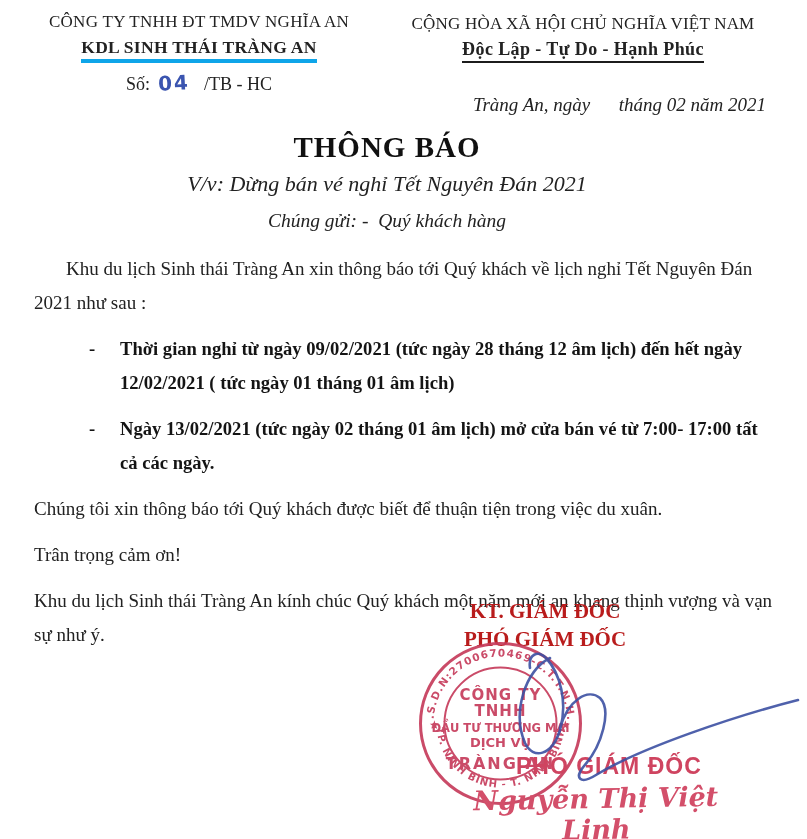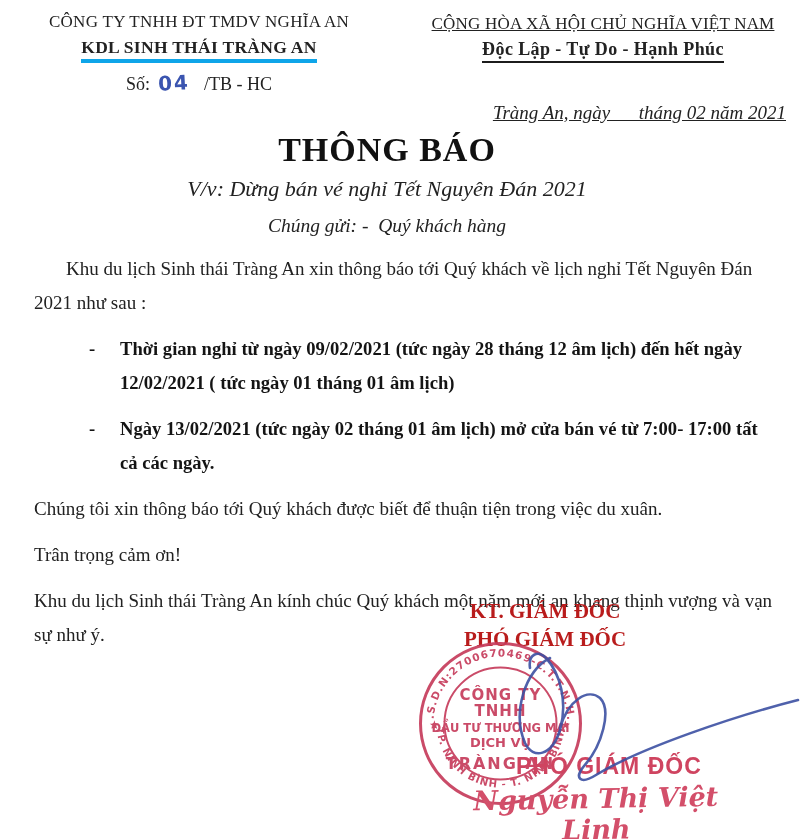--- a/index.html
+++ b/index.html
@@ -22,36 +22,35 @@
     display:inline-block;margin-top:5px;font-size:17.5px;font-weight:bold;
     border-bottom:4px solid #0ea5e9;padding-bottom:1px;letter-spacing:.3px;
   }
   .numline{margin-top:8px;font-size:18px;}
   .numline .handwrite{
     color:#3b55b0;font-family:"DejaVu Sans", cursive, sans-serif;
     font-size:20px;font-weight:bold;letter-spacing:2px;
     display:inline-block;transform:rotate(-3deg);margin:0 14px 0 8px;
   }
   .hdr-right{
-    position:absolute;top:14px;left:402px;width:402px;
+    position:absolute;top:14px;left:382px;width:402px;
     text-align:center;
-    text-decoration:underline;
   }
   .hdr-right .national{font-size:17px;letter-spacing:.2px;}
   .hdr-right .motto{
     display:inline-block;margin-top:5px;font-size:18px;font-weight:bold;
     border-bottom:2px solid #1c1c1c;padding-bottom:1px;letter-spacing:.4px;
   }
   .hdr-right .dateline{
-    margin-top:39px;font-style:italic;font-size:19px;
+    margin-top:31px;font-style:italic;font-size:19px;
     text-align:right;padding-right:18px;white-space:pre;
   }
   
   .title-block{position:absolute;top:131px;left:22px;width:730px;text-align:center;}
-  .doc-title{font-size:34px;font-weight:bold;letter-spacing:1px;color:#111;}
+  .doc-title{font-size:29px;font-weight:bold;letter-spacing:1px;color:#111;}
   .doc-subject{margin-top:7px;font-style:italic;font-size:22px;}
   .salutation{margin-top:13px;font-style:italic;font-size:19.5px;white-space:pre;}
   
   .doc-body{
     position:absolute;top:240px;left:22px;width:766px;
     font-size:19px;line-height:34px;
   }
   .doc-body p{margin:12px;}
   .p-intro{text-indent:32px;}
   .bullet{

